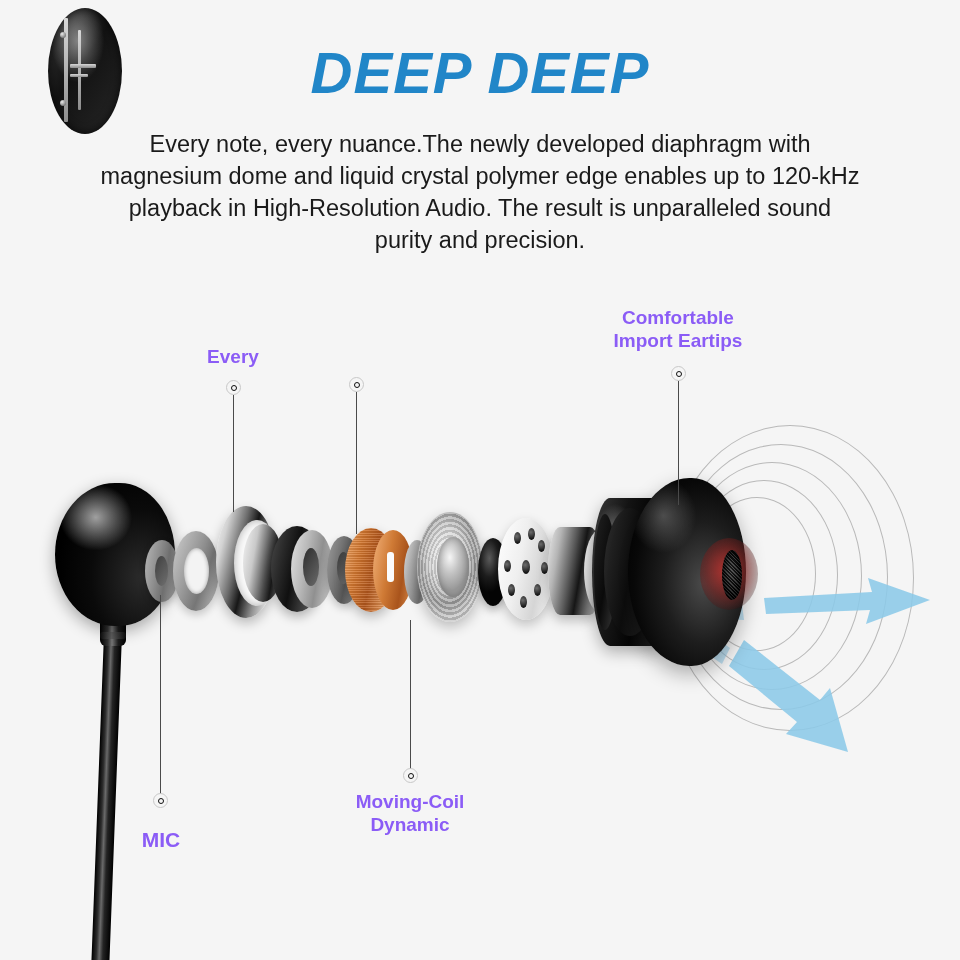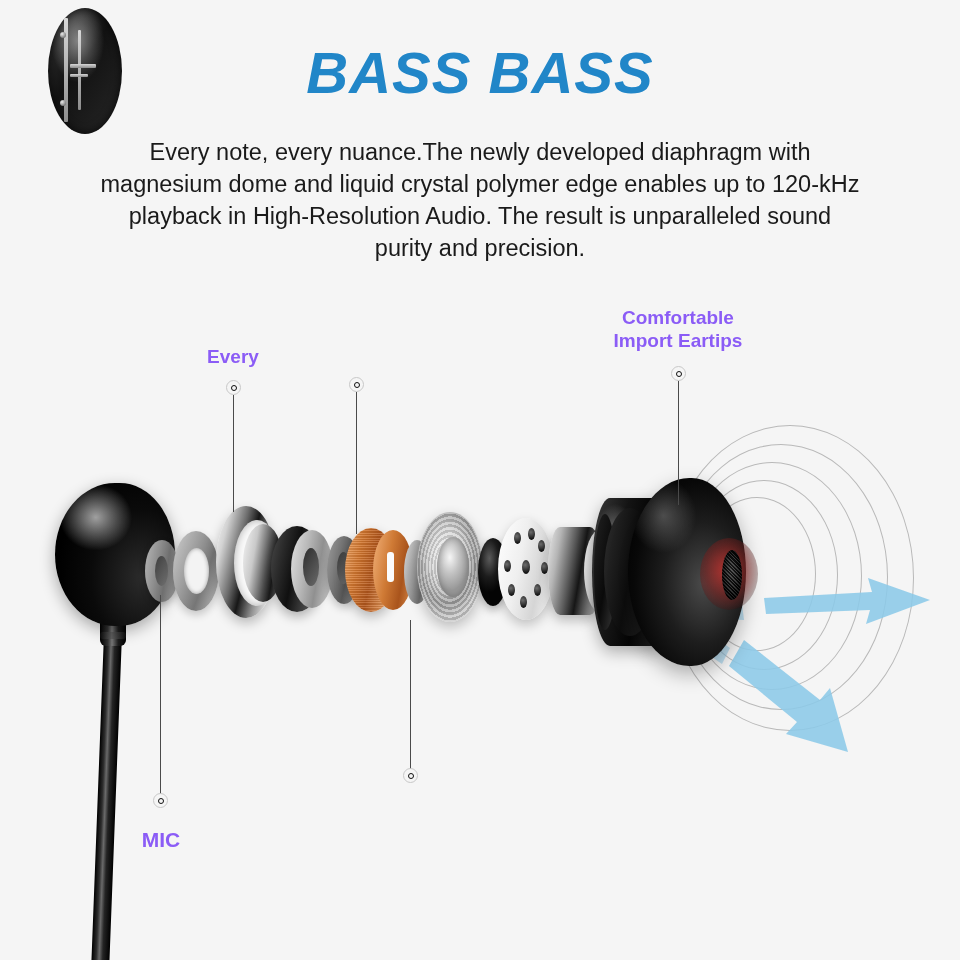--- a/index.html
+++ b/index.html
@@ -26,21 +26,21 @@
     font-family: "Liberation Sans", sans-serif;
     font-weight: bold;
     font-style: italic;
     font-size: 58px;
     letter-spacing: 1px;
     color: #2186c8;
     line-height: 1;
   }
   #subtext {
     position: absolute;
-    top: 136px;
+    top: 128px;
     left: 100px;
     width: 760px;
     text-align: center;
     font-family: "Liberation Sans", sans-serif;
     font-size: 23.5px;
     line-height: 32px;
     color: #1a1a1a;
   }
 
   
@@ -366,21 +366,21 @@
   }
 
   
   #arrows { position: absolute; left: 0; top: 0; width: 960px; height: 960px; }
 </style>
 </head>
 <body>
 
 <div id="page">
 
-  <div id="headline">BASS BASS</div>
+  <div id="headline">DEEP DEEP</div>
 
   <div id="subtext">Every note, every nuance.The newly developed diaphragm with magnesium dome and liquid crystal polymer edge enables up to 120-kHz playback in High-Resolution Audio. The result is unparalleled sound purity and precision.</div>
 
   <div id="assembly">
 
     <div class="wave" style="left:698px; top:497px; width:116px; height:152px;"></div>
     <div class="wave" style="left:690px; top:480px; width:146px; height:188px;"></div>
     <div class="wave" style="left:682px; top:462px; width:178px; height:226px;"></div>
     <div class="wave" style="left:674px; top:444px; width:212px; height:264px;"></div>
     <div class="wave" style="left:666px; top:425px; width:246px; height:304px;"></div>
@@ -468,14 +468,16 @@
 Import Eartips</div>
   <div class="marker" style="left:671px; top:366px;"></div>
   <div class="leader" style="left:678px; top:381px; height:124px;"></div>
 
   <div class="leader" style="left:160px; top:595px; height:200px;"></div>
   <div class="marker" style="left:153px; top:793px;"></div>
   <div class="callout" style="left:110px; top:828px; width:102px; font-size:21px;">MIC</div>
 
   <div class="leader" style="left:410px; top:620px; height:150px;"></div>
   <div class="marker" style="left:403px; top:768px;"></div>
+  <div class="callout" style="left:325px; top:790px; width:170px;">Moving-Coil
+Dynamic</div>
 
 </div>
 
 </body></html>

